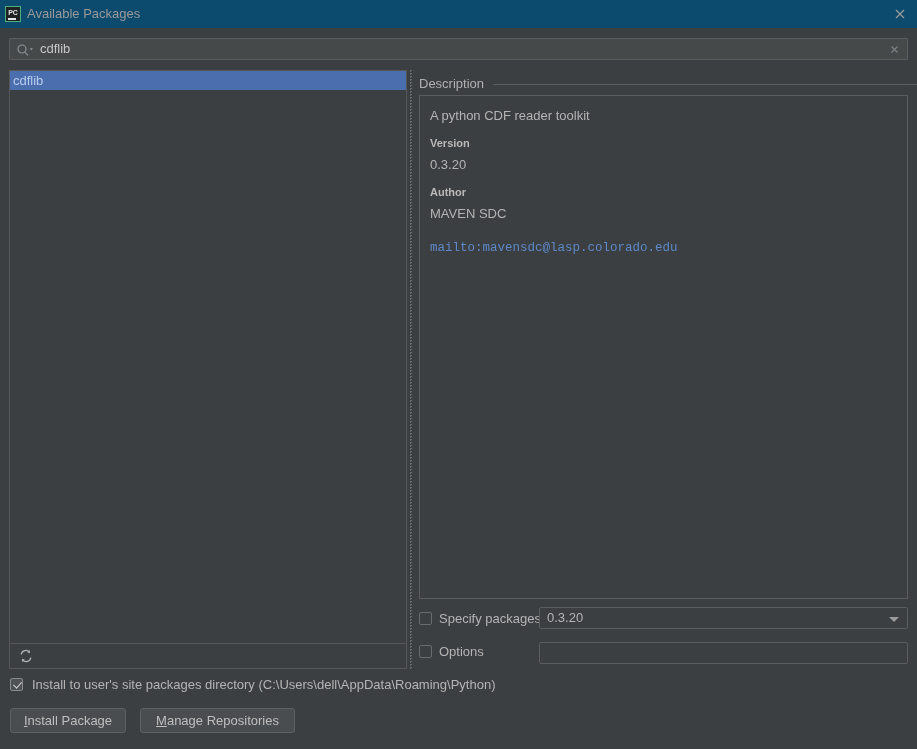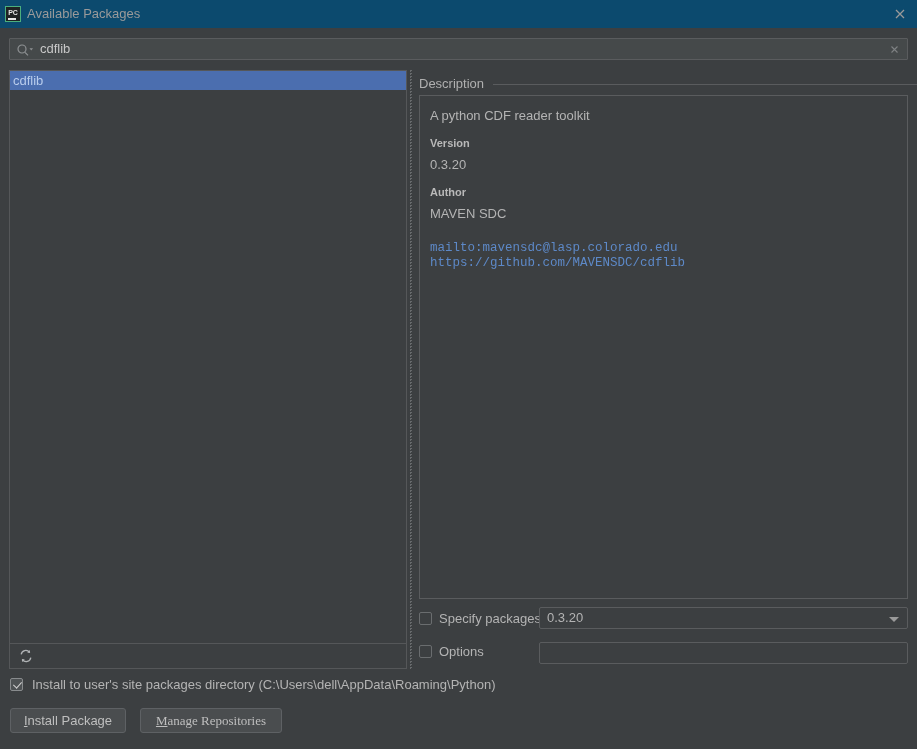--- a/index.html
+++ b/index.html
@@ -312,21 +312,21 @@
     background: #4a4d4f;
     color: #bfbfbf;
     font-family: "Liberation Sans", sans-serif;
     font-size: 13px;
     line-height: 23px;
     text-align: center;
     cursor: default;
     padding: 0;
   }
   #install-package-btn { left: 10px; width: 116px; }
-  #manage-repos-btn { left: 140px; width: 142px; font-family: Liberation Serif, serif; }
+  #manage-repos-btn { left: 140px; width: 155px; }
   .btn .mn { text-decoration: underline; }
 </style>
 </head>
 <body>
 
 <div id="titlebar">
   <div id="app-icon">
     PC<span class="underbar"></span>
   </div>
   <div id="window-title">Available Packages</div>
@@ -379,21 +379,20 @@
   <div id="desc-line"></div>
   <div id="desc-box">
     <div id="desc-content">
       <div class="desc-summary">A python CDF reader toolkit</div>
       <div class="desc-label">Version</div>
       <div class="desc-value">0.3.20</div>
       <div class="desc-label">Author</div>
       <div class="desc-value">MAVEN SDC</div>
       <div class="desc-links">
         <a href="#">mailto:mavensdc@lasp.colorado.edu</a>
-        <a href="#">https://github.com/MAVENSDC/cdflib</a>
       </div>
     </div>
   </div>
 </div>
 
 <div class="opt-row" id="specify-row">
   <div class="cb"></div>
   <div class="cb-label">Specify packages</div>
 </div>
 

